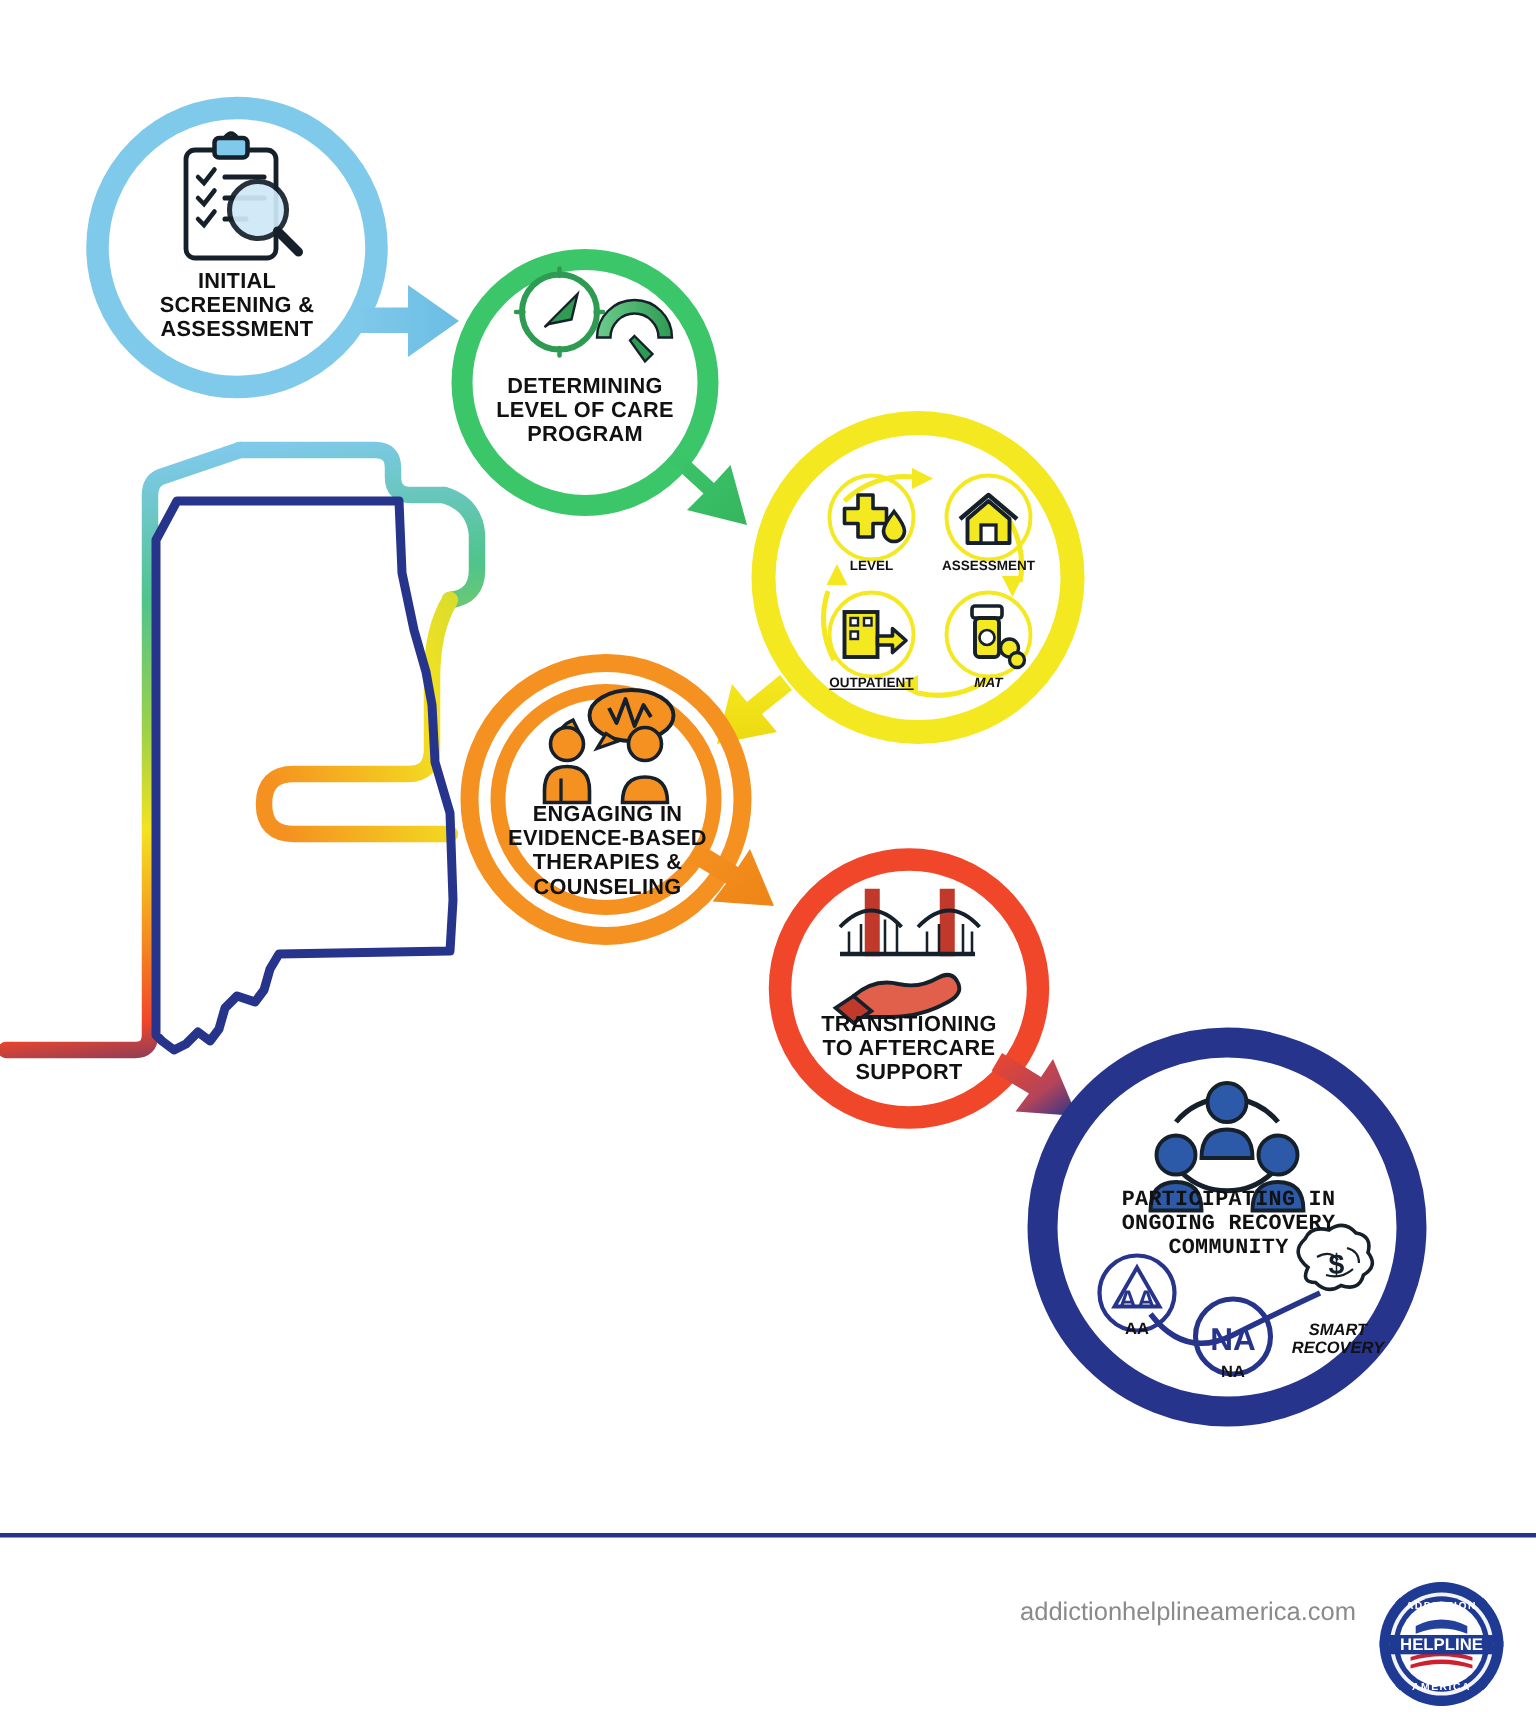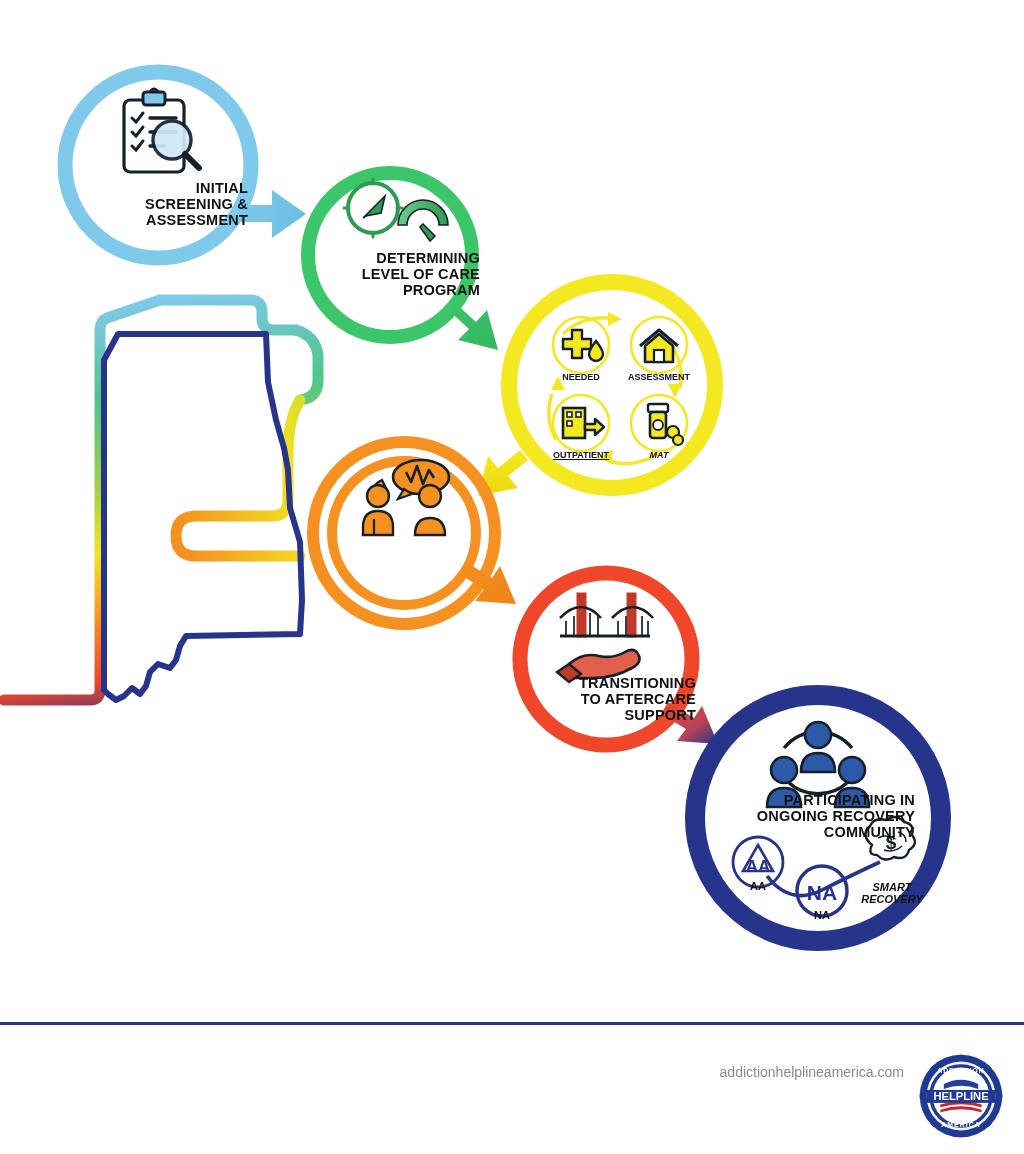--- a/index.html
+++ b/index.html
@@ -1,30 +1,30 @@
 <!DOCTYPE html>
 <html><head>
 <meta charset="utf-8">
 <style>
   html,body{margin:0;padding:0;background:#ffffff;}
   body{width:1024px;height:1154px;position:relative;overflow:hidden;
        font-family:"Liberation Sans","DejaVu Sans",sans-serif;}
   .stage{position:absolute;left:0;top:0;width:1024px;height:1154px;}
   svg.layer{position:absolute;left:0;top:0;width:1024px;height:1154px;overflow:visible;}
-  .lbl{position:absolute;text-align:right;font-weight:bold;color:#111;
+  .lbl{position:absolute;text-align:center;font-weight:bold;color:#111;
        letter-spacing:.2px;line-height:1.12;}
   .node-title{font-size:14.5px;}
   .sub-lbl{position:absolute;text-align:center;font-weight:bold;color:#111;
            font-size:9px;line-height:1.1;}
   .side-title{position:absolute;font-weight:bold;color:#111;font-size:17px;
               line-height:1.25;letter-spacing:.3px;}
   .footer-rule{position:absolute;left:0;width:1024px;height:3px;background:#26348B;}
   .brand{position:absolute;text-align:right;}
   .brand-name{font-size:22.5px;font-weight:bold;color:#3b3b3b;line-height:1.1;}
-  .brand-url{font-size:14px;color:#8a8a8a;line-height:1.25;margin-top:2px;}
+  .brand-url{font-size:17px;color:#8a8a8a;line-height:1.25;margin-top:2px;}
   .badge{position:absolute;width:86px;height:86px;}
 </style>
 </head>
 <body>
 
 <div class="stage">
 
   <svg class="layer" viewBox="0 0 1024 1154">
     <defs>
       <linearGradient id="ribbonGrad" gradientUnits="userSpaceOnUse" x1="150" y1="300" x2="200" y2="720">
@@ -278,31 +278,35 @@
 
   <div class="lbl node-title" style="left:68px;top:180px;width:180px;white-space:pre-line;">INITIAL
 SCREENING &amp;
 ASSESSMENT</div>
 
   <div class="lbl node-title" style="left:300px;top:250px;width:180px;white-space:pre-line;">DETERMINING
 LEVEL OF CARE
 PROGRAM</div>
 
 
-  <div class="sub-lbl" style="left:541px;top:373px;width:80px;">NEEDED</div>
+  <div class="sub-lbl" style="left:541px;top:373px;width:80px;">LEVEL</div>
   <div class="sub-lbl" style="left:619px;top:373px;width:80px;">ASSESSMENT</div>
   <div class="sub-lbl" style="left:541px;top:451px;width:80px;text-decoration:underline;">OUTPATIENT</div>
   <div class="sub-lbl" style="left:619px;top:451px;width:80px;font-style:italic;">MAT</div>
 
+  <div class="lbl node-title" style="left:312px;top:535px;width:186px;white-space:pre-line;">ENGAGING IN
+EVIDENCE-BASED
+THERAPIES &amp;
+COUNSELING</div>
 
   <div class="lbl node-title" style="left:516px;top:659px;width:180px;white-space:pre-line;margin-top:16px;">TRANSITIONING
 TO AFTERCARE
 SUPPORT</div>
 
-  <div class="lbl node-title" style="left:723px;top:792px;width:192px;white-space:pre-line;">PARTICIPATING IN
+  <div class="lbl node-title" style="left:723px;top:792px;width:192px;white-space:pre-line;font-family:Liberation Mono, monospace;">PARTICIPATING IN
 ONGOING RECOVERY
 COMMUNITY</div>
 
   <div class="sub-lbl" style="left:728px;top:880px;width:60px;font-size:11px;">AA</div>
   <div class="sub-lbl" style="left:792px;top:909px;width:60px;font-size:11px;">NA</div>
   <div class="sub-lbl" style="left:861px;top:881px;width:62px;font-size:11px;white-space:pre-line;font-style:italic;">SMART
 RECOVERY</div>
 
   <div class="footer-rule" style="top:1022px;"></div>
 

